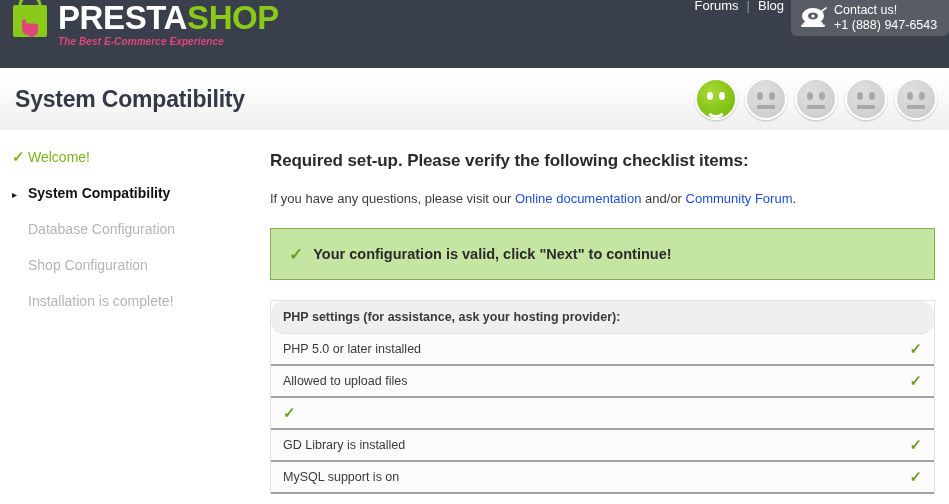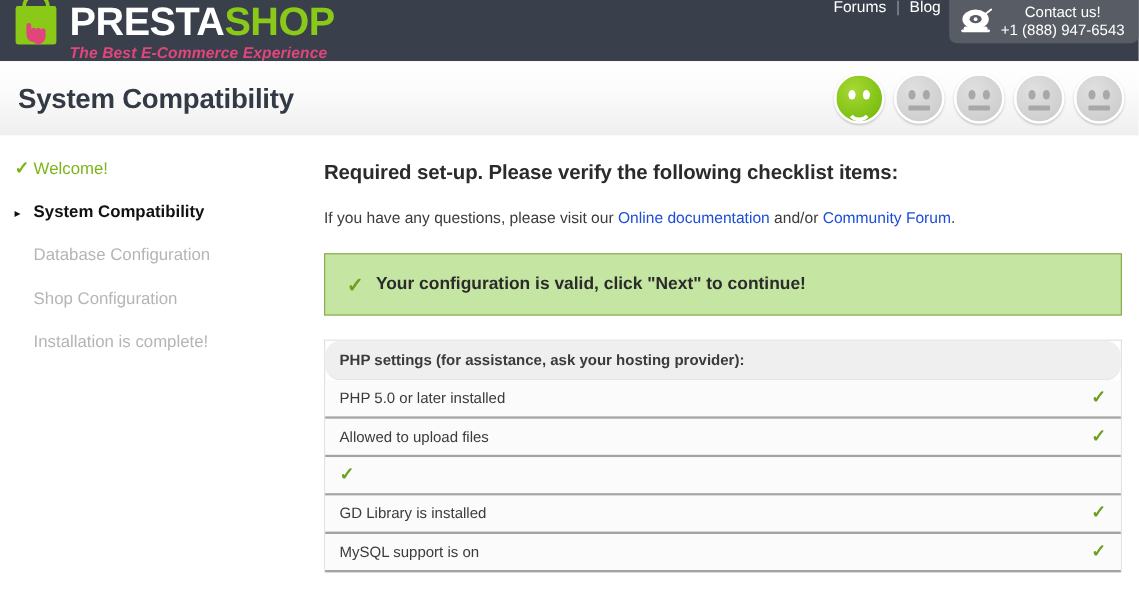--- a/index.html
+++ b/index.html
@@ -11,21 +11,21 @@
     height: 504px;
     overflow: hidden;
     background: #ffffff;
     font-family: "Liberation Sans", sans-serif;
     -webkit-font-smoothing: antialiased;
   }
 
   
   .header {
     position: relative;
-    height: 51px;
+    height: 68px;
     background: #39404b;
     overflow: hidden;
   }
   .logo-wrap {
     position: absolute;
     left: 6px;
     top: -6px;
     display: flex;
     align-items: flex-start;
   }
@@ -43,21 +43,21 @@
     font-size: 33px;
     font-weight: bold;
     letter-spacing: -0.4px;
     line-height: 34px;
     white-space: nowrap;
   }
   .logo-presta { color: #ffffff; }
   .logo-shop { color: #8bc919; }
   .logo-tagline {
     color: #e0457b;
-    font-size: 13px;
+    font-size: 10px;
     font-style: italic;
     font-weight: bold;
     letter-spacing: 0.1px;
     margin-top: 1px;
     white-space: nowrap;
   }
 
   .header-links {
     position: absolute;
     right: 165px;
@@ -94,21 +94,20 @@
     width: 28px;
     height: 24px;
     margin-right: 7px;
     margin-top: 4px;
   }
   .contact-text {
     color: #ffffff;
     font-size: 12.5px;
     line-height: 15px;
     margin-top: 5px;
-    text-align: center;
   }
 
   
   .titlebar {
     height: 62px;
     background: linear-gradient(to bottom, #ffffff 0%, #fcfcfc 35%, #efefef 100%);
     position: relative;
     border-bottom: 1px solid #ffffff;
   }
   .page-title {

